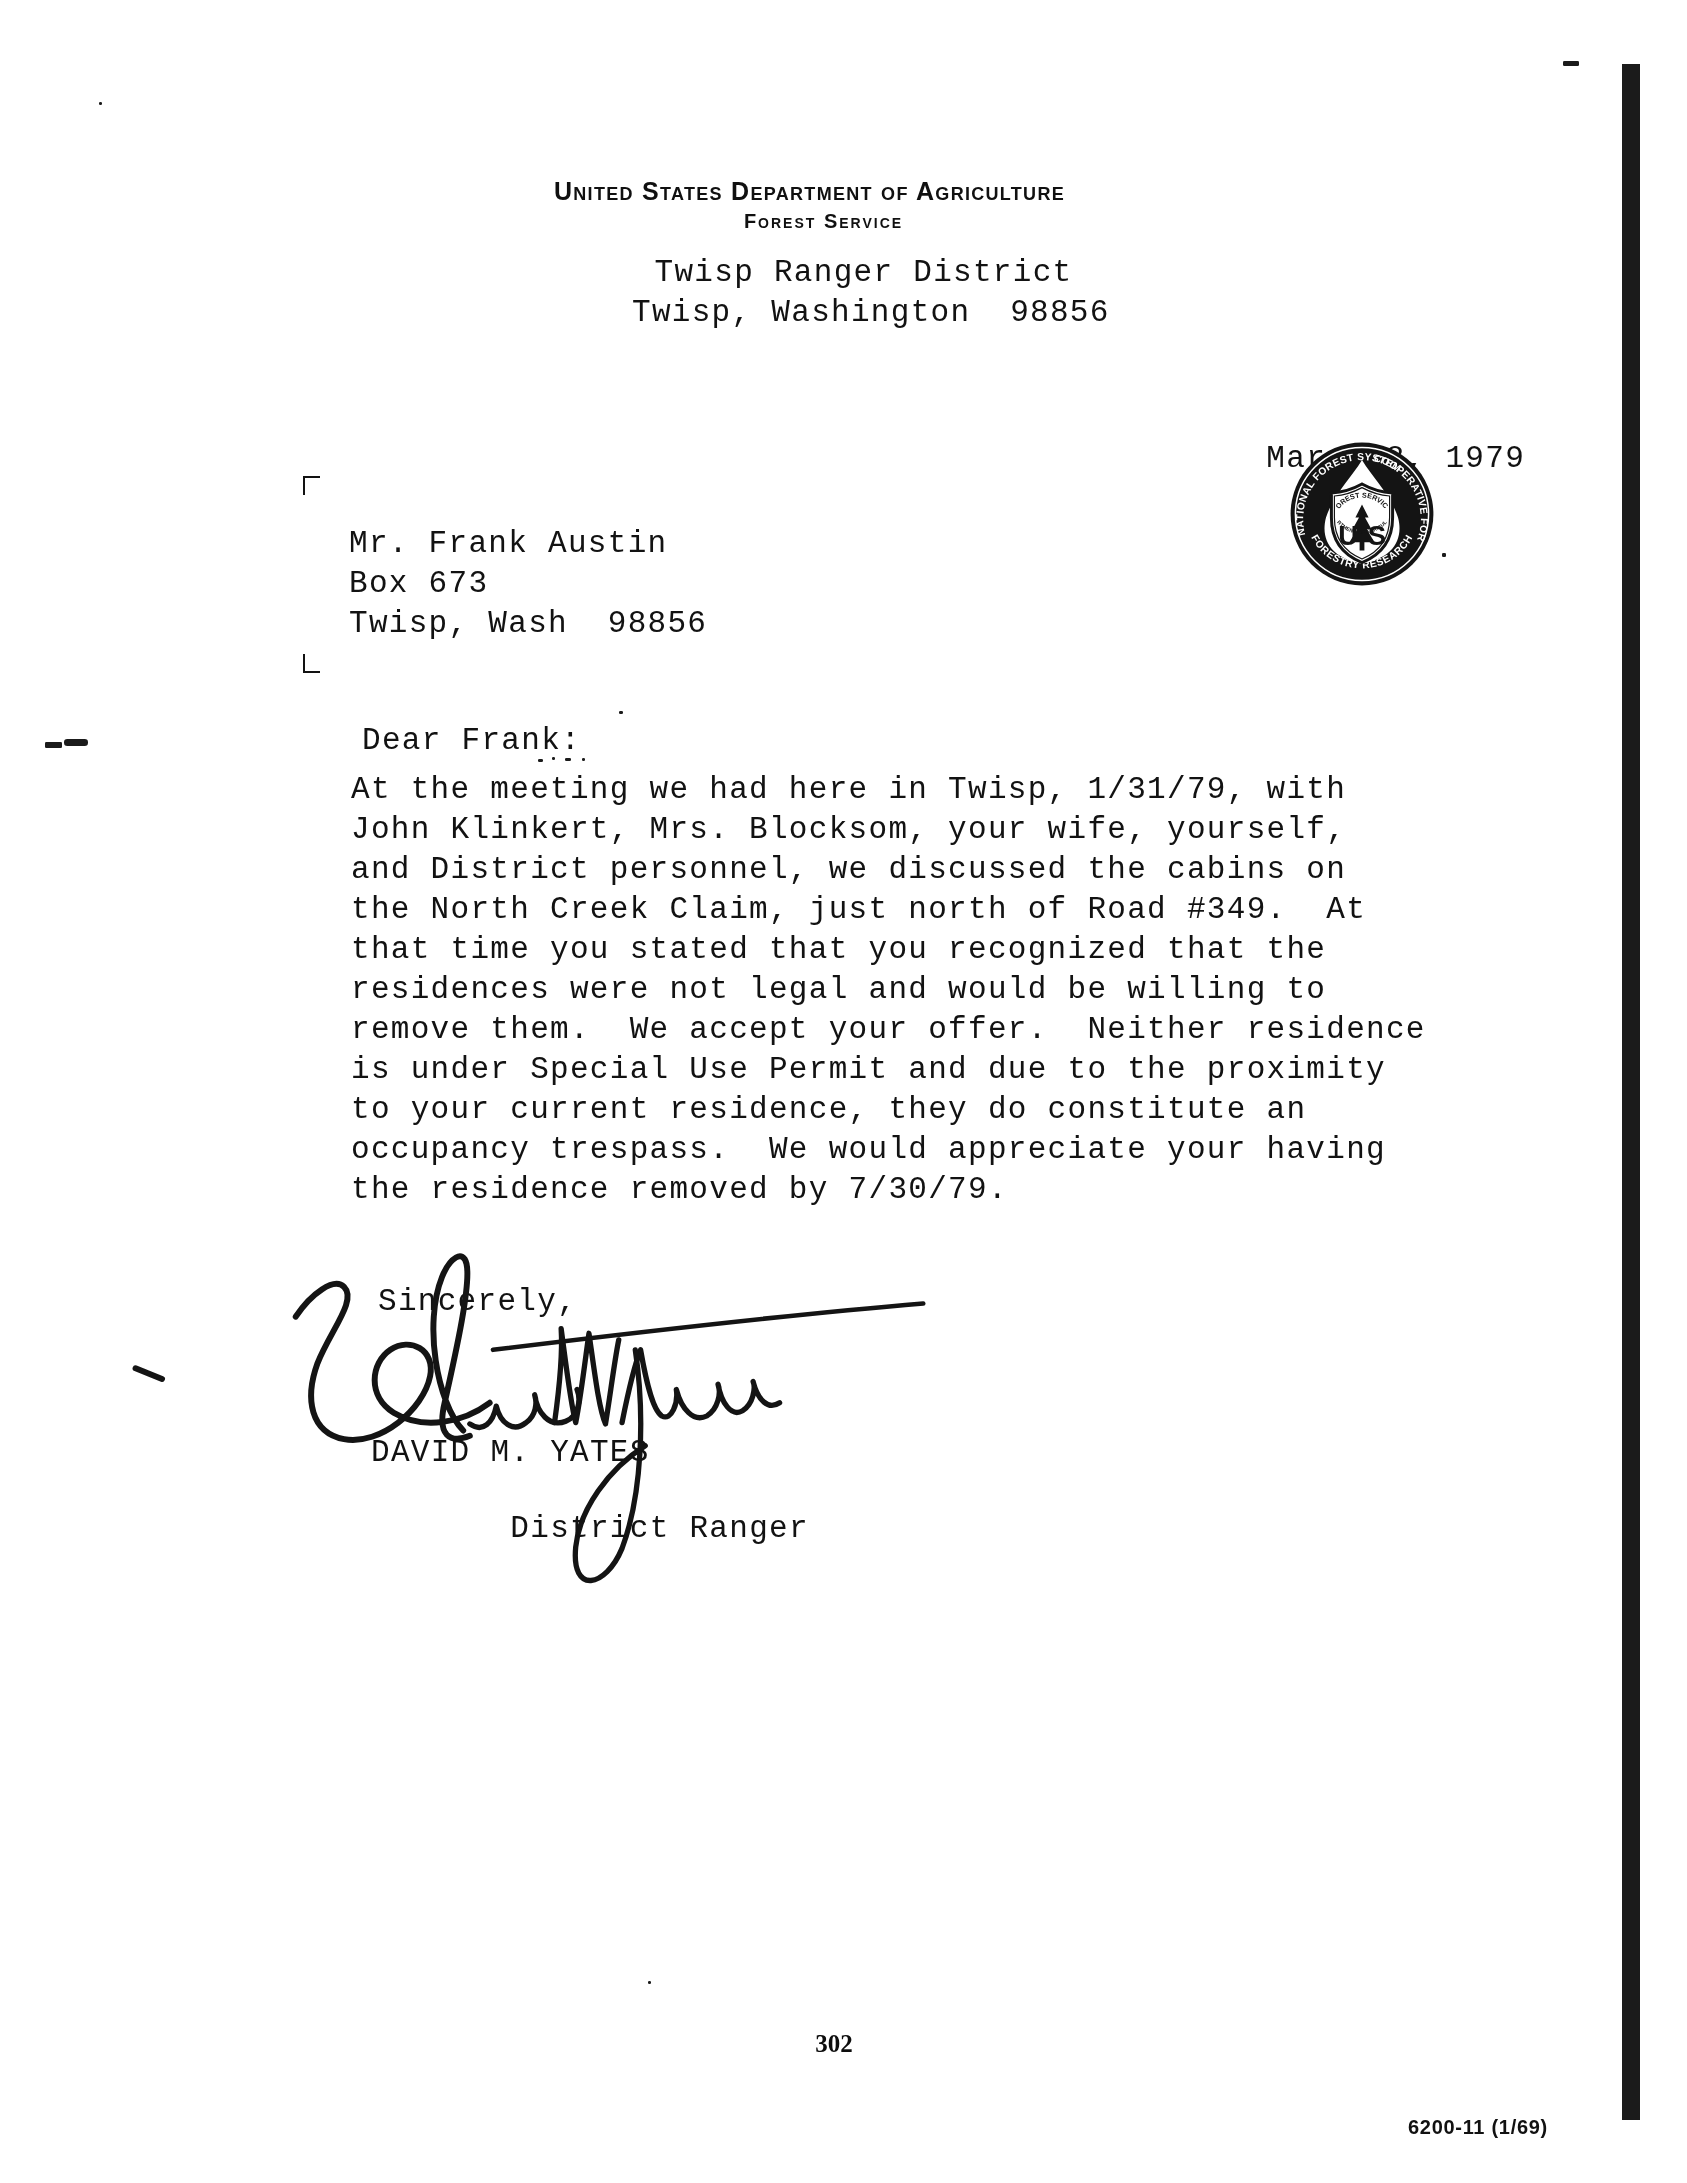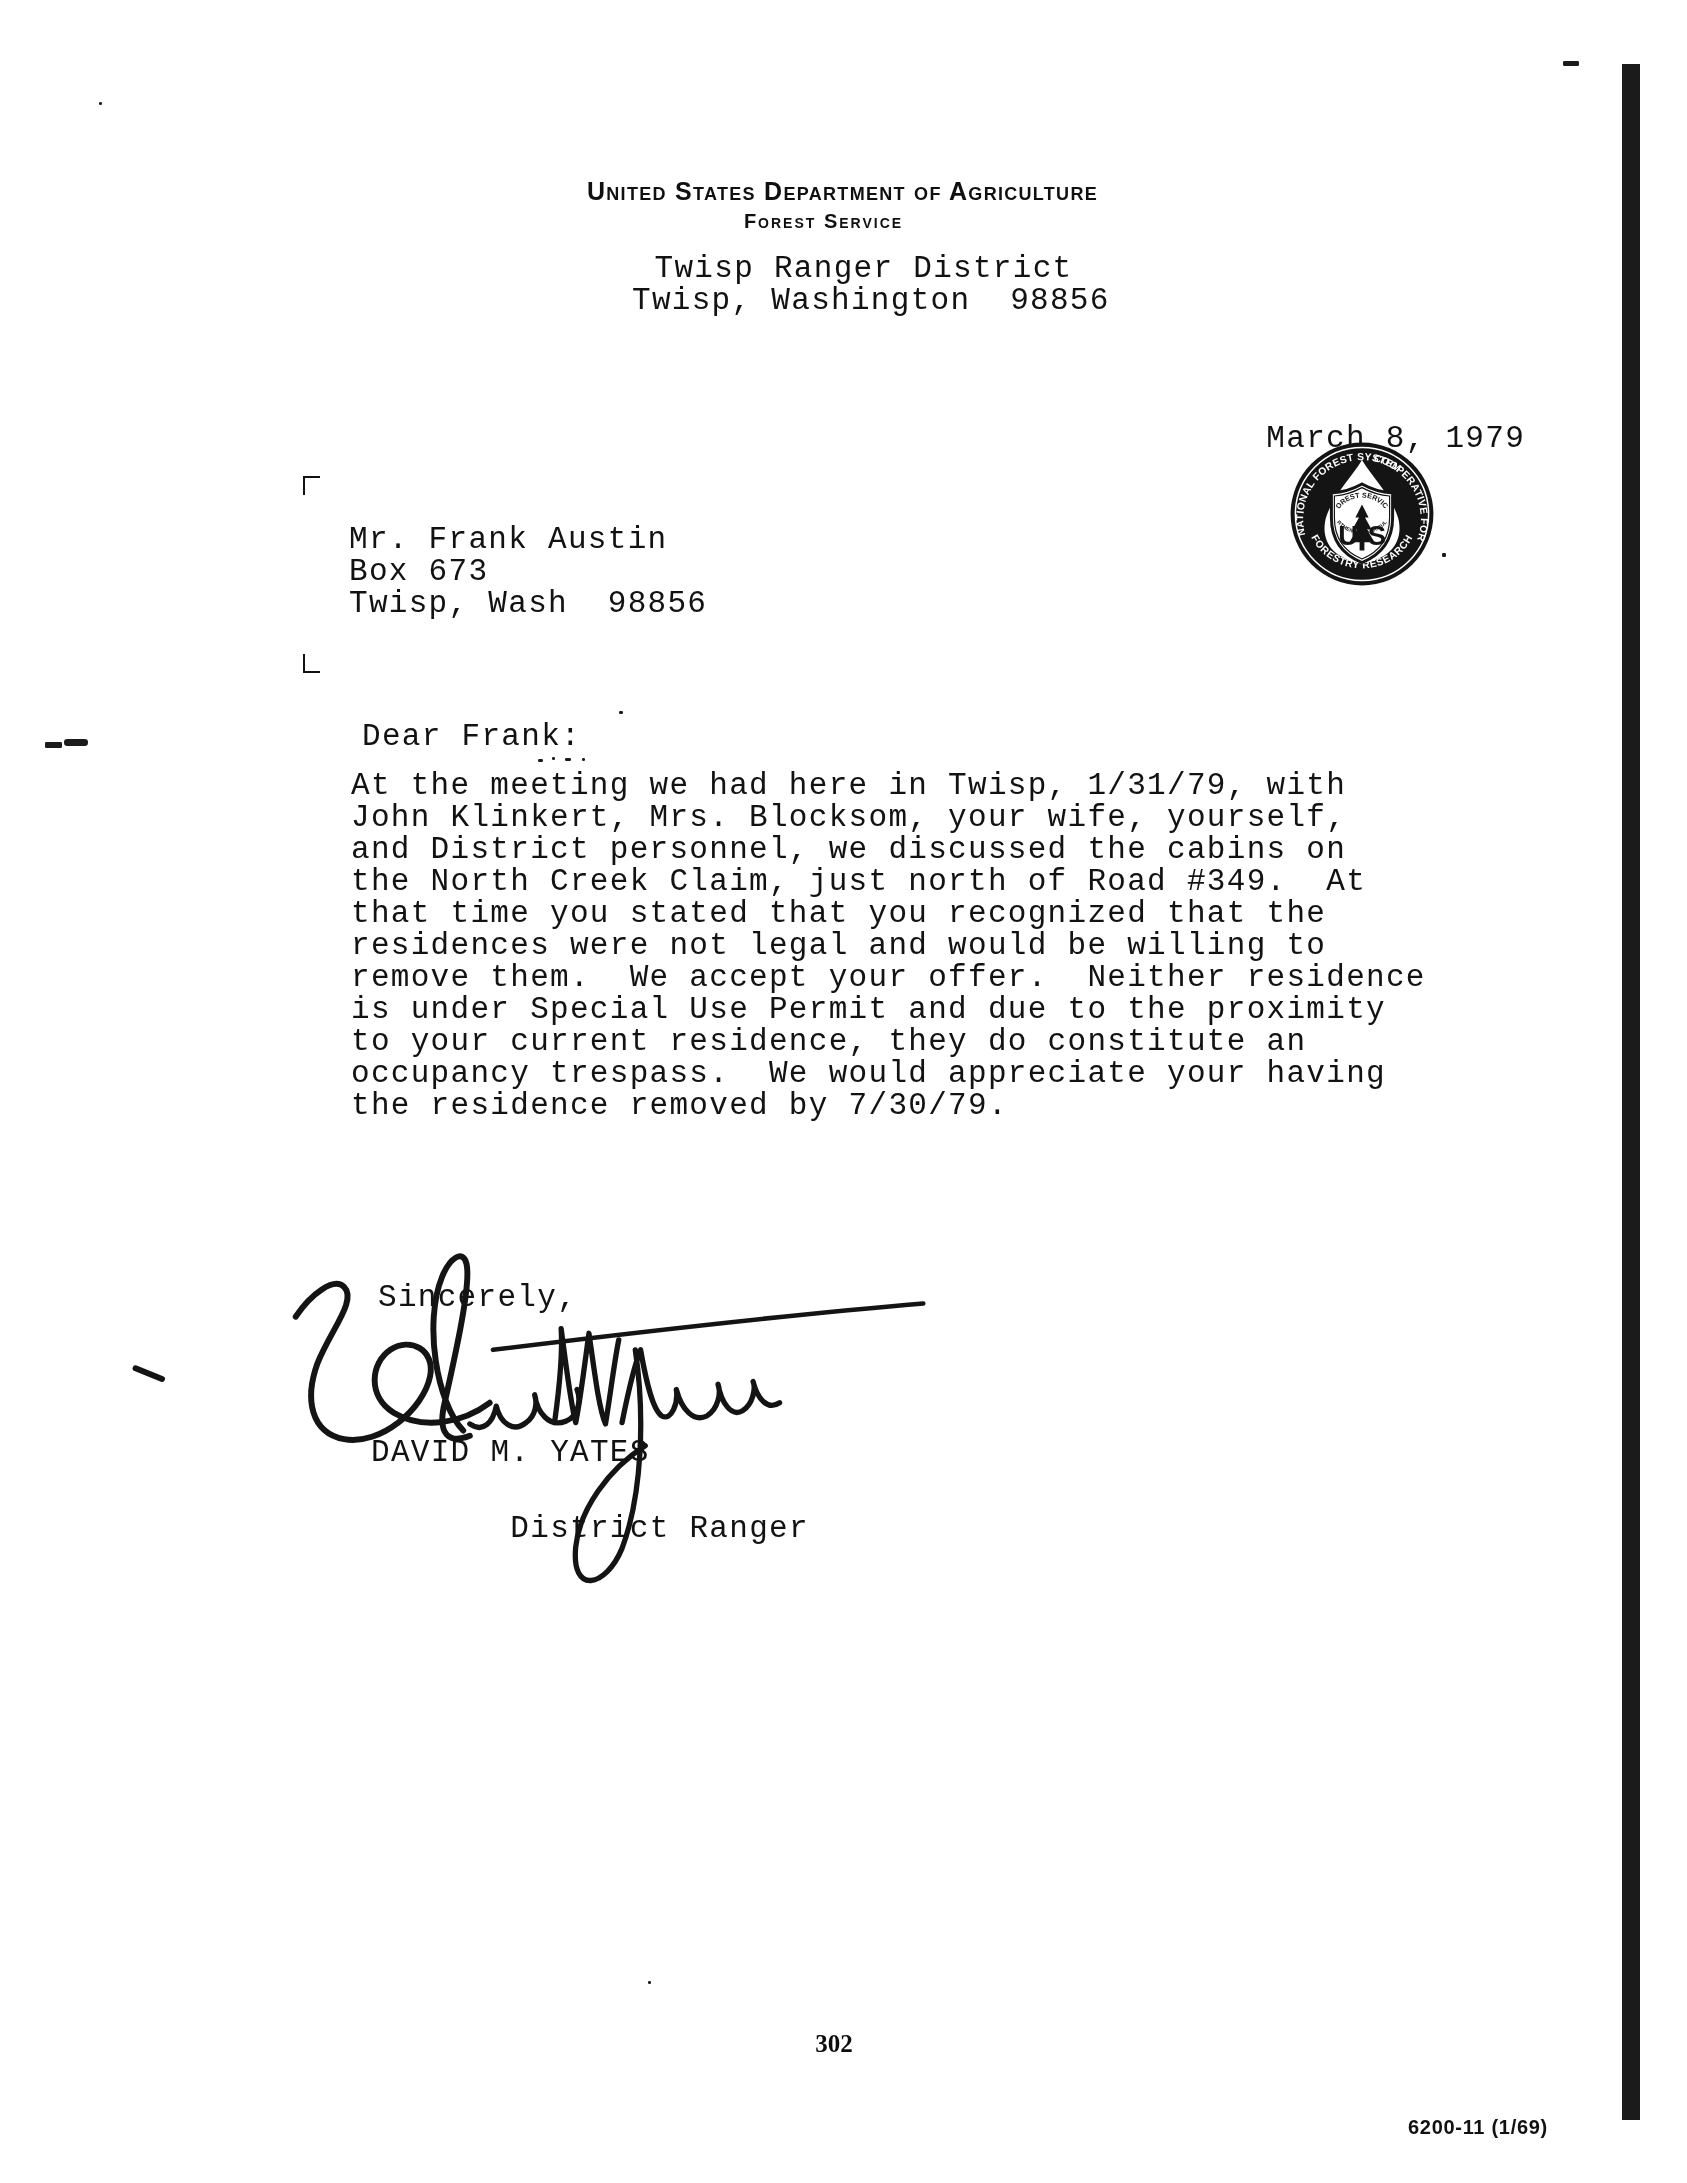--- a/index.html
+++ b/index.html
@@ -1,41 +1,41 @@
 <!DOCTYPE html>
 <html style="font-size:10.6px"><head>
 <meta charset="utf-8">
 <style>
   html,body{margin:0;padding:0;background:#ffffff;}
   .page{position:relative;width:1687px;height:2183px;background:#ffffff;overflow:hidden;
         font-family:"Liberation Mono","DejaVu Sans Mono",monospace;color:#121212;}
   .abs{position:absolute;}
   .mono{font-family:"Liberation Mono","DejaVu Sans Mono",monospace;font-size:31px;
-        line-height:32px;letter-spacing:1.3px;white-space:pre;color:#121212;}
+        line-height:40px;letter-spacing:1.3px;white-space:pre;color:#121212;}
   .dept{font-family:"Liberation Sans","DejaVu Sans",sans-serif;font-weight:bold;
         font-variant:small-caps;font-size:25px;letter-spacing:1.3px;text-align:center;color:#101010;}
   .agency{font-family:"Liberation Sans","DejaVu Sans",sans-serif;font-weight:bold;
         font-variant:small-caps;font-size:20px;letter-spacing:2px;text-align:center;color:#101010;}
   .office{text-align:center;}
   .bracket-tl{width:14.6px;height:17px;border-left:2.6px solid #121212;border-top:2.6px solid #121212;}
   .bracket-bl{width:14.6px;height:17px;border-left:2.6px solid #121212;border-bottom:2.6px solid #121212;}
   .pagenum{font-family:"Liberation Serif","DejaVu Serif",serif;font-weight:bold;
         font-size:25px;color:#0d0d0d;}
   .formnum{font-family:"Liberation Sans","DejaVu Sans",sans-serif;font-weight:bold;
         font-size:20px;letter-spacing:0.7px;color:#111;margin-top:40px;}
   .scan-bar{background:#1b1b1b;}
   .speck{background:#1b1b1b;border-radius:1.3px;}
   svg text{font-family:"Liberation Sans","DejaVu Sans",sans-serif;}
 </style>
 </head>
 <body>
 
 <div class="page">
 
-  <div class="abs dept" style="left:545px;top:177px;width:595px;">United States Department of Agriculture</div>
+  <div class="abs dept" style="left:512px;top:177px;width:595px;">United States Department of Agriculture</div>
   <div class="abs agency" style="left:625px;top:210px;width:397px;">Forest Service</div>
   <div class="abs mono office" style="left:632px;top:253px;width:463px;">Twisp Ranger District
 Twisp, Washington  98856</div>
 
   <div class="abs mono" style="left:1127px;top:359px;"><br>
        <span>March 8, 1979</span></div>
 
   <svg class="abs" style="left:1290px;top:442px;" width="144" height="144" viewBox="0 0 240 240">
     <circle cx="120" cy="120" r="119" fill="#141414"></circle>
     <circle cx="120" cy="120" r="111" fill="none" stroke="#ffffff" stroke-width="2.5"></circle>

